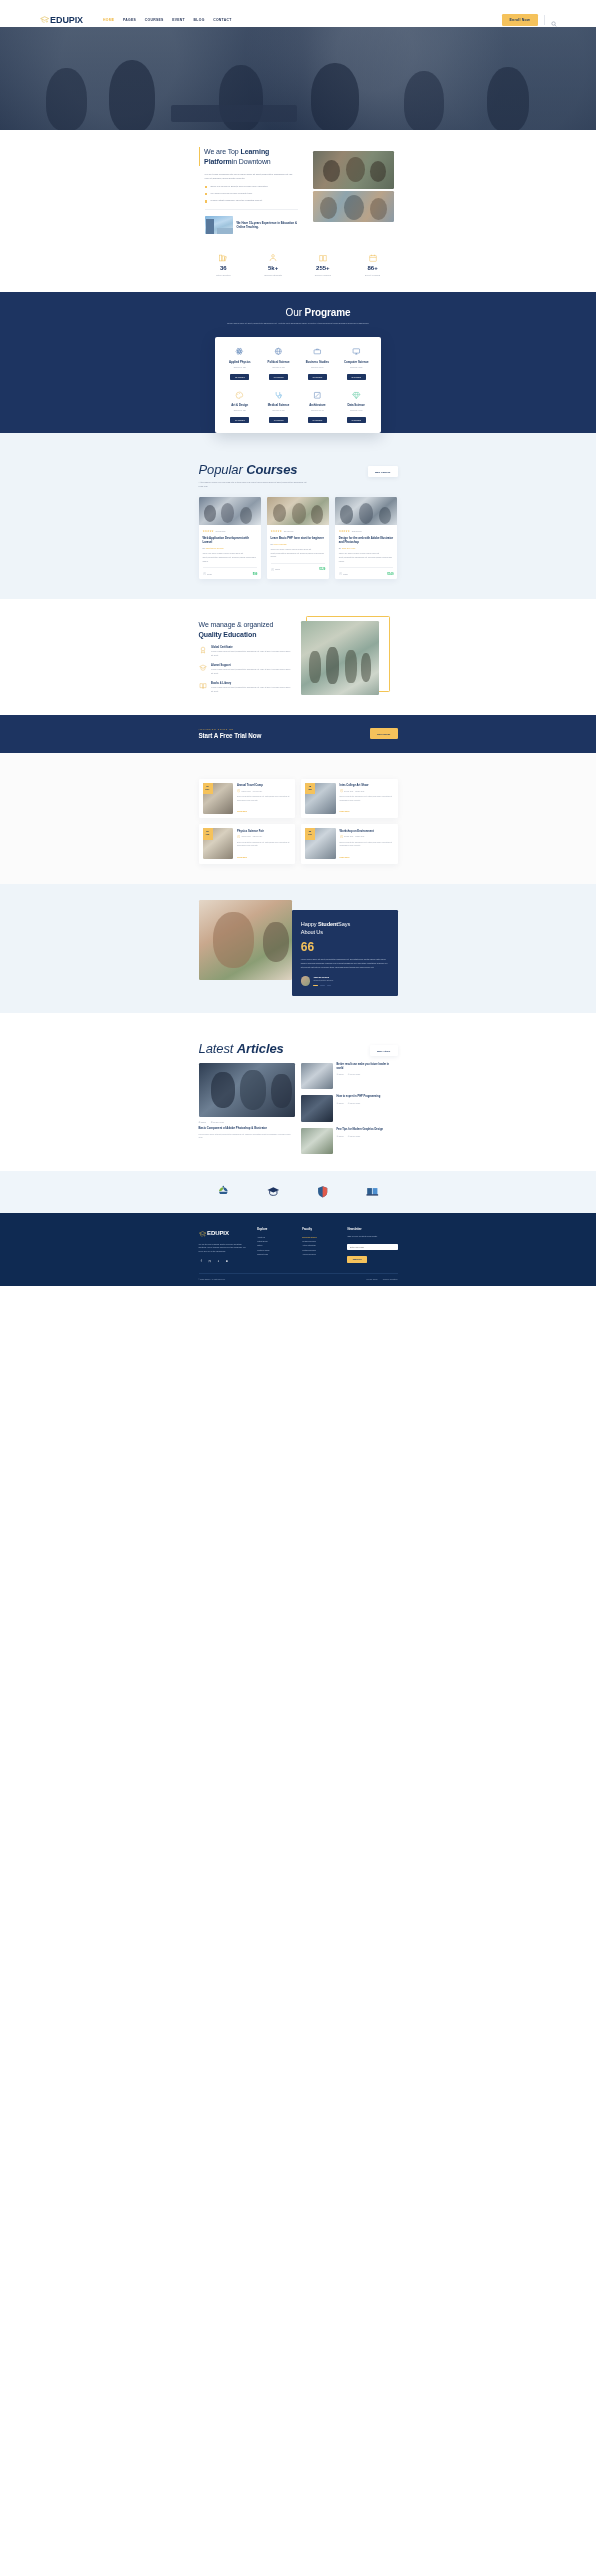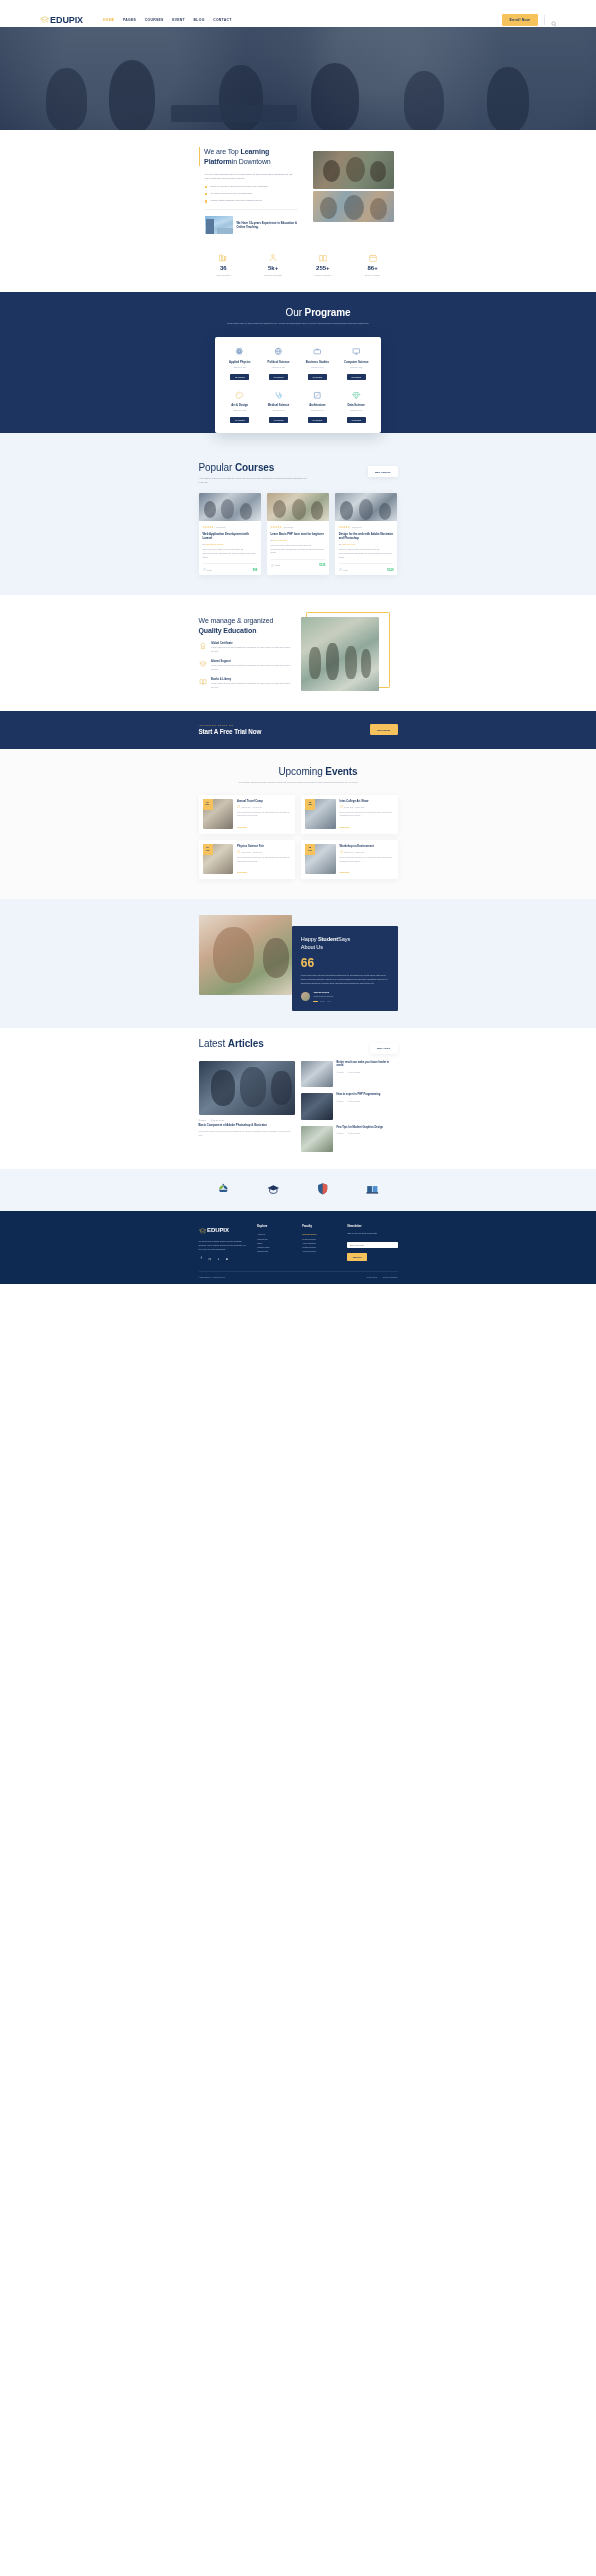--- a/index.html
+++ b/index.html
@@ -112,21 +112,21 @@
   .pbtn{
     margin-top:3.3px; display:inline-block; background:#1d3461; color:#fff;
     font-size:1.9px; padding:2px 4.6px; border:none; border-radius:0.7px; cursor:pointer;
   }
   .prog-bg-fill{ height:29px; background:#eef4f9; }
 
   
   .courses{ background:#eef4f9; padding:0 0 20px; }
   .courses-head{ width:199px;margin:0 auto; display:flex; align-items:flex-start; }
   .ch-left{ flex:1; }
-  .ch-title{ font-size:10px; font-weight:400; color:#17335e; letter-spacing:-0.1px;}
+  .ch-title{ font-size:13px; font-weight:400; color:#17335e; letter-spacing:-0.1px;font-style:italic;}
   .ch-title b{ font-weight:700;}
   .ch-sub{ font-size:2.1px;color:#8a93a5; line-height:1.9; margin-top:4px; width:113px;}
   .btn-outline{
     background:#fff; color:#17335e; font-size:2.3px; padding:4.6px 7.3px;
     border:none; border-radius:1.3px; cursor:pointer; box-shadow:0 1.3px 4.6px rgba(20,40,80,.07);
     margin-top:4.6px; font-weight:600;
   }
   .course-grid{ width:199px;margin:8.6px auto 0; display:grid; grid-template-columns:repeat(3,1fr); gap:5.3px; }
   .cc{ background:#fff; border-radius:1.3px; overflow:hidden; box-shadow:0 1.3px 6.6px rgba(20,40,80,.06); }
   .cc-img{ height:28px; position:relative; overflow:hidden; }
@@ -195,21 +195,21 @@
   .testi-p{ font-size:2px; color:#b2c0d6; line-height:2;}
   .testi-who{ display:flex; gap:3.3px; align-items:center; margin-top:6.6px;}
   .avatar{ width:9.3px;height:9.3px;border-radius:50%; background:linear-gradient(140deg,#cba98c,#8a9a7d); flex:none;}
   .tw-n{ font-size:2.3px; color:#fff; font-weight:700;}
   .tw-r{ font-size:1.9px; color:#98a8c2; margin-top:1.3px;}
   .dots{ display:flex; gap:2px; margin-top:4px;}
   .dot{ width:4.6px;height:1.3px;background:#3b5382;border-radius:0.7px;}
   .dot.on{ background:#f5c25b; }
 
   
-  .articles{ background:#fff; padding:10px 0 17px; }
+  .articles{ background:#fff; padding:28px 0 17px; }
   .art-head{ width:199px;margin:0 auto; display:flex; align-items:flex-start;}
   .art-grid{ width:199px;margin:6.6px auto 0; display:flex; gap:6px;}
   .art-main{ width:96px; }
   .am-img{ height:54px; border-radius:1.3px; overflow:hidden; position:relative;
     background:linear-gradient(140deg,#2e3d52 0%,#6d7f93 40%,#2a3648 100%); }
   .am-meta{ font-size:1.9px; color:#a3abba; margin-top:4px; display:flex; gap:4.6px;}
   .am-title{ font-size:2.8px; font-weight:700; color:#17335e; margin-top:2.7px; line-height:1.5;}
   .am-desc{ font-size:1.9px; color:#a3abba; line-height:1.9; margin-top:2.7px;}
   .art-side{ width:96px; display:flex; flex-direction:column; gap:6px;}
   .as{ display:flex; gap:4px; background:#fff; }
@@ -638,26 +638,20 @@
     <div class="cta-row">
       <div>
         <div class="cta-kick">ADMISSION GOING ON</div>
         <div class="cta-title">Start A Free Trial Now</div>
       </div>
       <button class="btn-yellow">Join Course</button>
     </div>
   </section>
 
   <section class="events">
-    <div class="ev-head">
-      <div class="sec-title">
-        <span>Upcoming </span><b>Events</b>
-      </div>
-      <div class="sec-sub">At the Edupix courses you can read lots of thing form real expert Lorem ipsum dolor sit amet,consectetur adipisicing elit. Fuga sed!</div>
-    </div>
     <div class="ev-grid">
       <div class="ev">
         <div class="ev-img" style="background:linear-gradient(140deg,#9c8e7c 0%,#ccc3b2 40%,#7e766a 100%)">
           <div class="ev-date"><span>30</span><br><span>Dec</span></div>
         </div>
         <div class="ev-body">
           <div class="ev-title">Annual Travel Camp</div>
           <div class="ev-time">
               <svg width="3.3" height="3.3" viewBox="0 0 16 16">
                 <circle cx="8" cy="8" r="6.5" fill="none" stroke="#f0b844" stroke-width="1.3"></circle>

